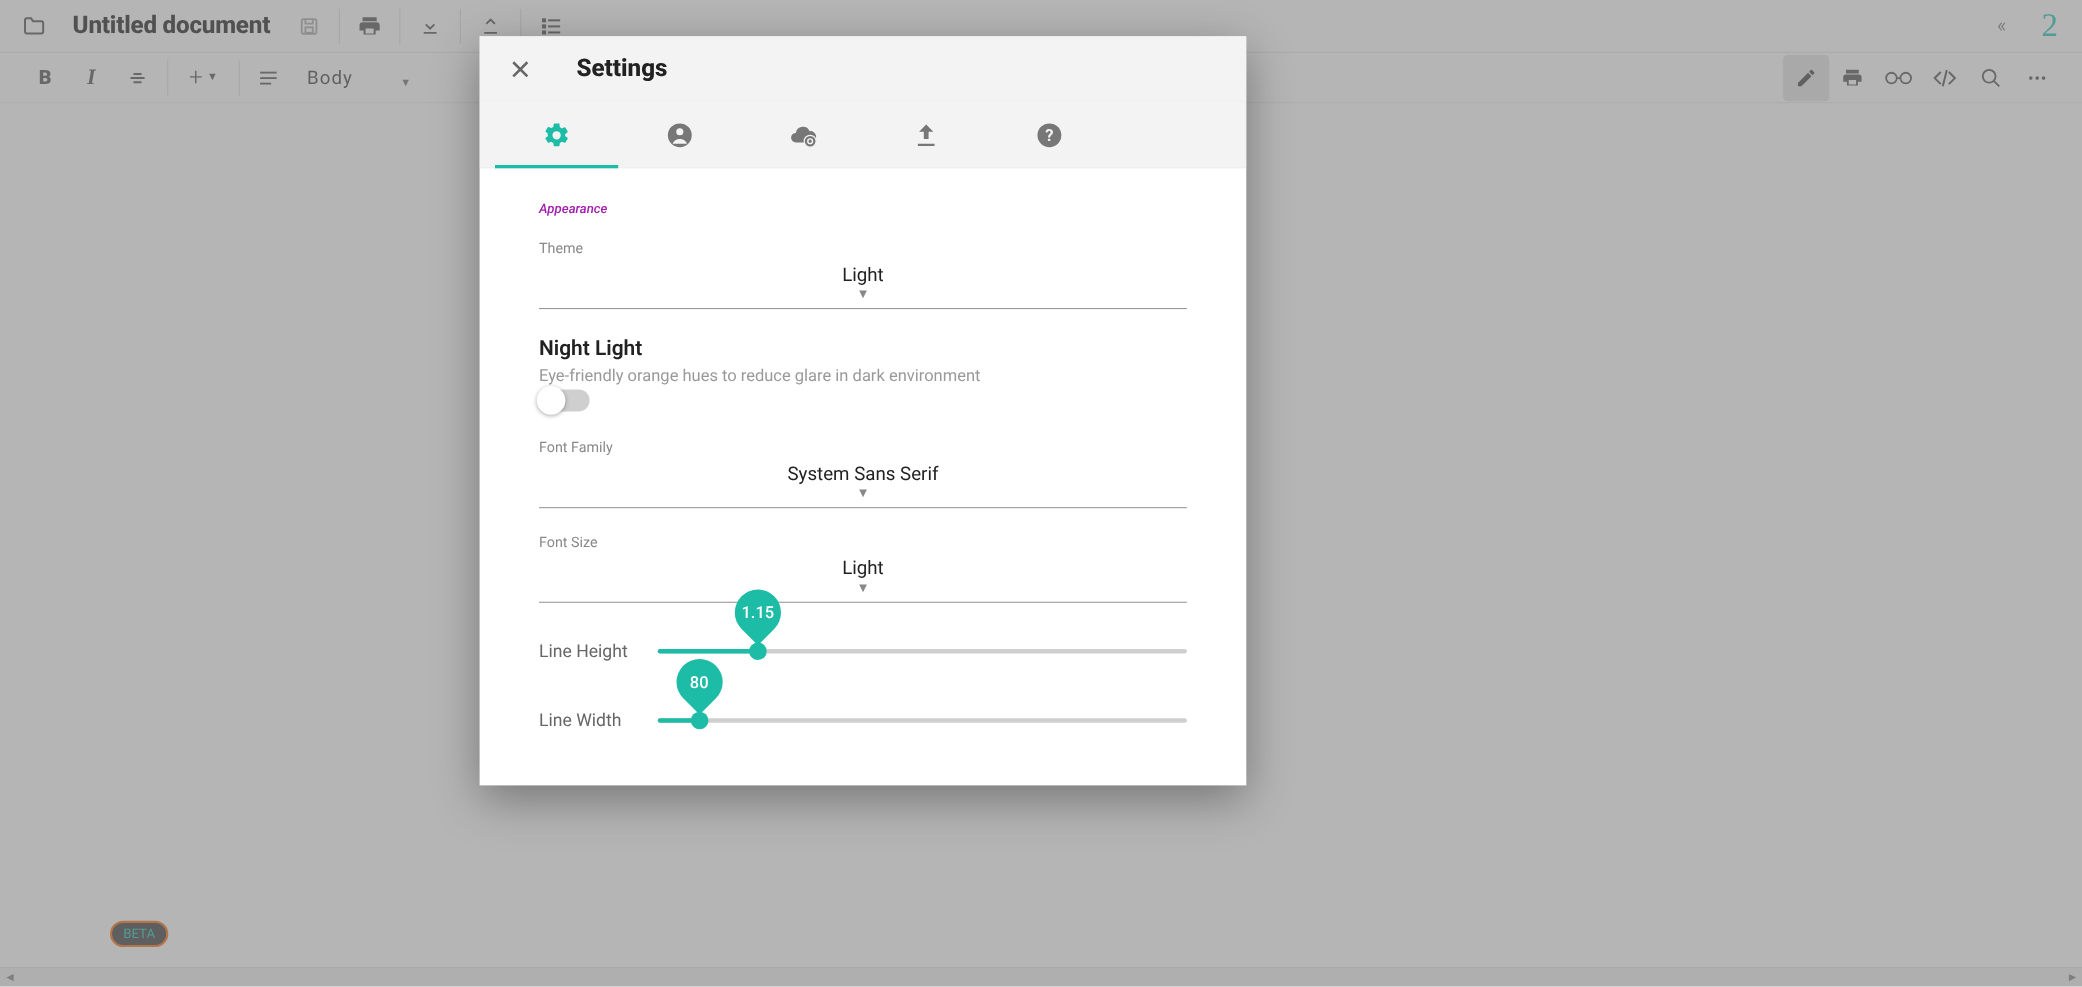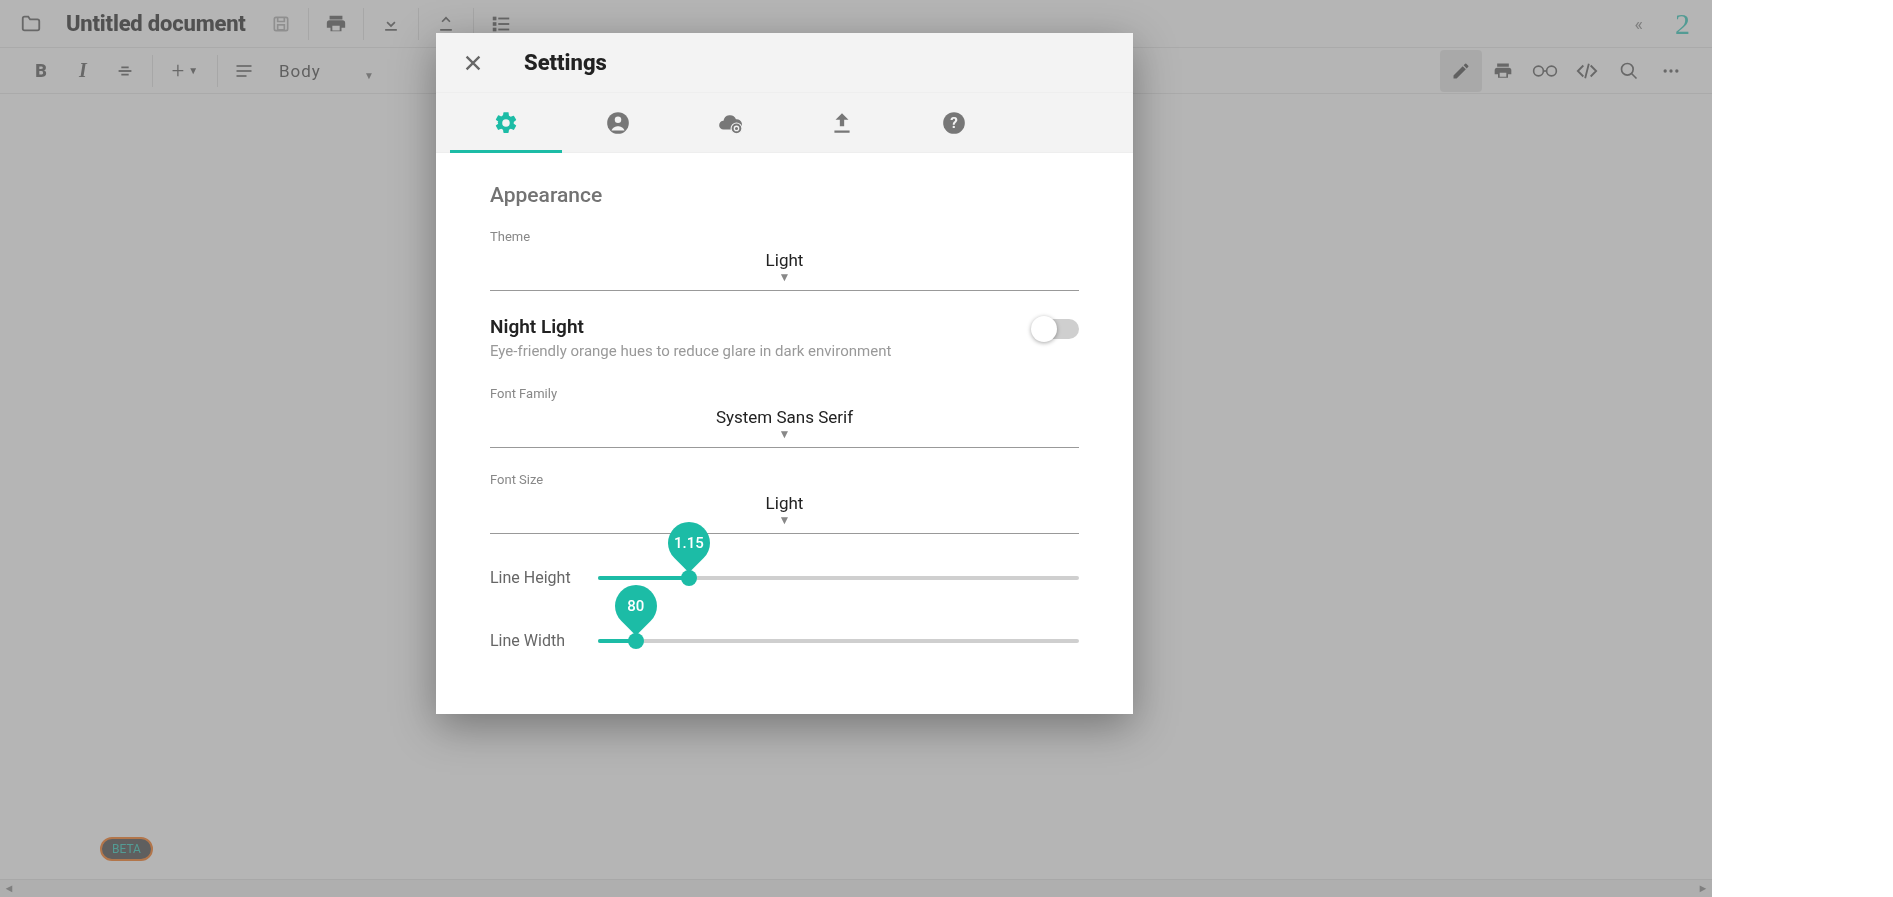--- a/index.html
+++ b/index.html
@@ -1,17 +1,17 @@
 <!DOCTYPE html>
 <html><head>
 <meta charset="utf-8">
 <style>
   * { box-sizing: border-box; margin: 0; padding: 0; font-family: -apple-system, BlinkMacSystemFont, "Segoe UI", Roboto, Helvetica, Arial, sans-serif; }
   html, body { width: 100%; height: 100%; overflow: hidden; background: #fff; }
-  .app { position: relative; width: 1712px; height: 897px; background: #fff; }
+  .app { position: relative; width: 1893px; height: 897px; background: #fff; }
   .overlay { position:absolute; inset:0; background:rgba(120,120,120,0.55); z-index:5; }
 
   
   .topbar { height:48px; display:flex; align-items:center; padding:0 10px; border-bottom:1px solid #e6e6e6; }
   .topbar .icon-btn, .fmtbar .icon-btn { width:42px; height:42px; display:flex; align-items:center; justify-content:center; color:#555; border-radius:4px; cursor:pointer; }
   .topbar .sep, .fmtbar .sep { width:1px; height:32px; background:#e0e0e0; margin:0 6px; }
   .doc-title { font-size:22px; font-weight:800; color:#222; margin:0 14px; letter-spacing:-0.2px; }
   .spacer { flex:1; }
   .collapse-icon { font-size:18px; color:#888; margin-right:20px; }
   .logo-2 { font-size:30px; font-weight:400; color:#26c6b5; font-family: "Comic Sans MS","Segoe Script",cursive; padding:0 12px; }
@@ -41,29 +41,29 @@
   .m-tab { width:112px; height:60px; display:flex; align-items:center; justify-content:center; color:#777; cursor:pointer; position:relative;}
   .m-tab svg { width:26px; height:26px; fill:currentColor; }
   .m-tab.active { color:#1cbca6; }
   .m-tab.active::after { content:""; position:absolute; left:0; right:0; bottom:0; height:3px; background:#1cbca6; }
 
   .m-body { flex:1; overflow-y:auto; padding:30px 54px 30px 54px; position:relative;}
   .m-body::-webkit-scrollbar { width:14px; }
   .m-body::-webkit-scrollbar-track { background:#f3f3f3; }
   .m-body::-webkit-scrollbar-thumb { background:#c7c7c7; }
 
-  .section-title { color:#737373; font-size:21px; font-weight:500; margin-bottom:22px; }
+  .section-title { color:#a21caf; font-size:12px; font-weight:500; margin-bottom:22px;font-style:italic; }
 
   .field { margin: 0 0 24px 0; }
   .field .flabel { font-size:13px; color:#888; margin-bottom:2px; }
   .sel { display:flex; justify-content:space-between; align-items:center; border-bottom:1px solid #999; padding:4px 0 6px; cursor:pointer;flex-direction:column;}
   .sel .val { font-size:17px; color:#222; }
   .sel .caret { color:#888; font-size:12px;}
 
-  .toggle-row { display:flex; justify-content:space-between; align-items:flex-start; margin:6px 0 26px; }
+  .toggle-row { display:flex; justify-content:space-between; align-items:flex-start; margin:6px 0 26px;flex-direction:column; }
   .toggle-row .tl { max-width:500px; }
   .toggle-row .tl .tt { font-size:19px; color:#222; font-weight:600; }
   .toggle-row .tl .ts { font-size:15px; color:#999; margin-top:4px; }
   .switch { width:46px; height:20px; background:#cfcfcf; border-radius:12px; position:relative; cursor:pointer; margin-top:4px;}
   .switch .knob { position:absolute; left:-2px; top:-3px; width:26px; height:26px; border-radius:50%; background:#fff; box-shadow:0 1px 4px rgba(0,0,0,0.35);}
 
   .slider-row { display:flex; align-items:center; margin:34px 0 10px; }
   .slider-row .sl { width:108px; font-size:16px; color:#666; }
   .slider { position:relative; flex:1; height:4px; background:#cfcfcf; border-radius:2px; }
   .slider .fill { position:absolute; left:0; top:0; bottom:0; background:#1cbca6; border-radius:2px; }

